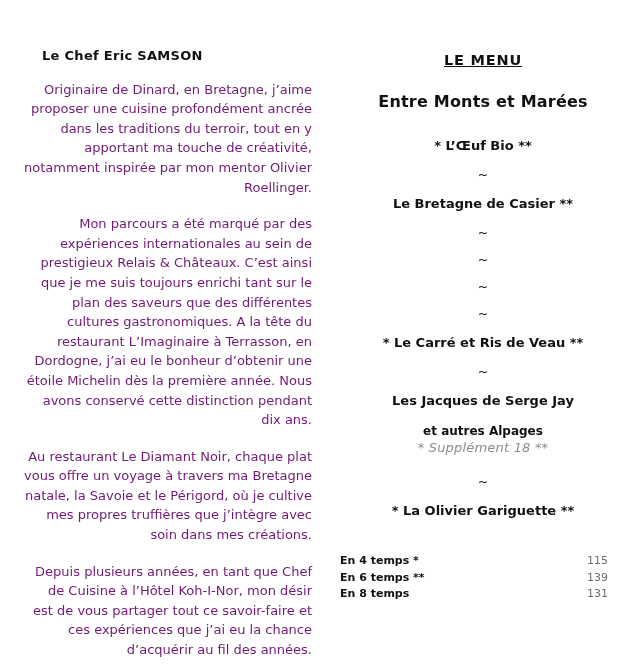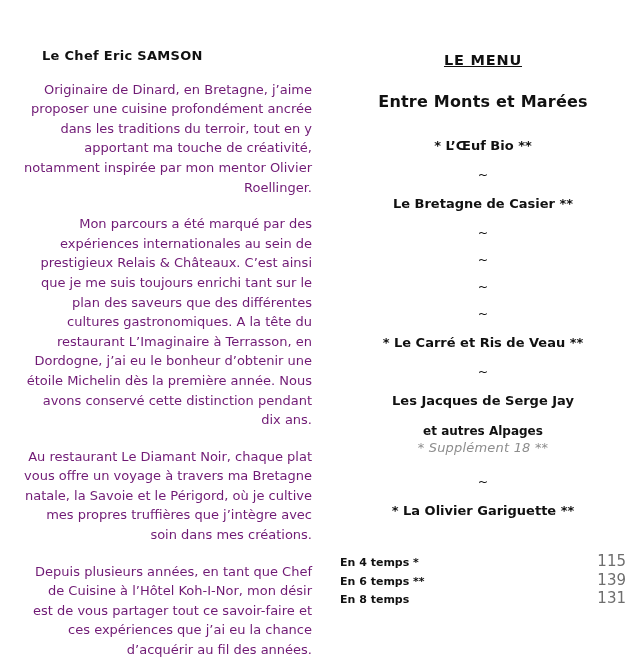--- a/index.html
+++ b/index.html
@@ -109,22 +109,22 @@
     vertical-align: baseline;
   }
   .price-label {
     text-align: left;
     font-size: 11px;
     font-weight: bold;
     color: #111111;
     white-space: nowrap;
   }
   .price-value {
-    text-align: right;
-    font-size: 15px;
+    text-align: center;
+    font-size: 11px;
     color: #6e6e6e;
   }
 </style>
 </head>
 <body>
 
 <div class="page">
 
   <div class="col-left">
     <h1 class="chef-title">Le Chef Eric SAMSON</h1>

